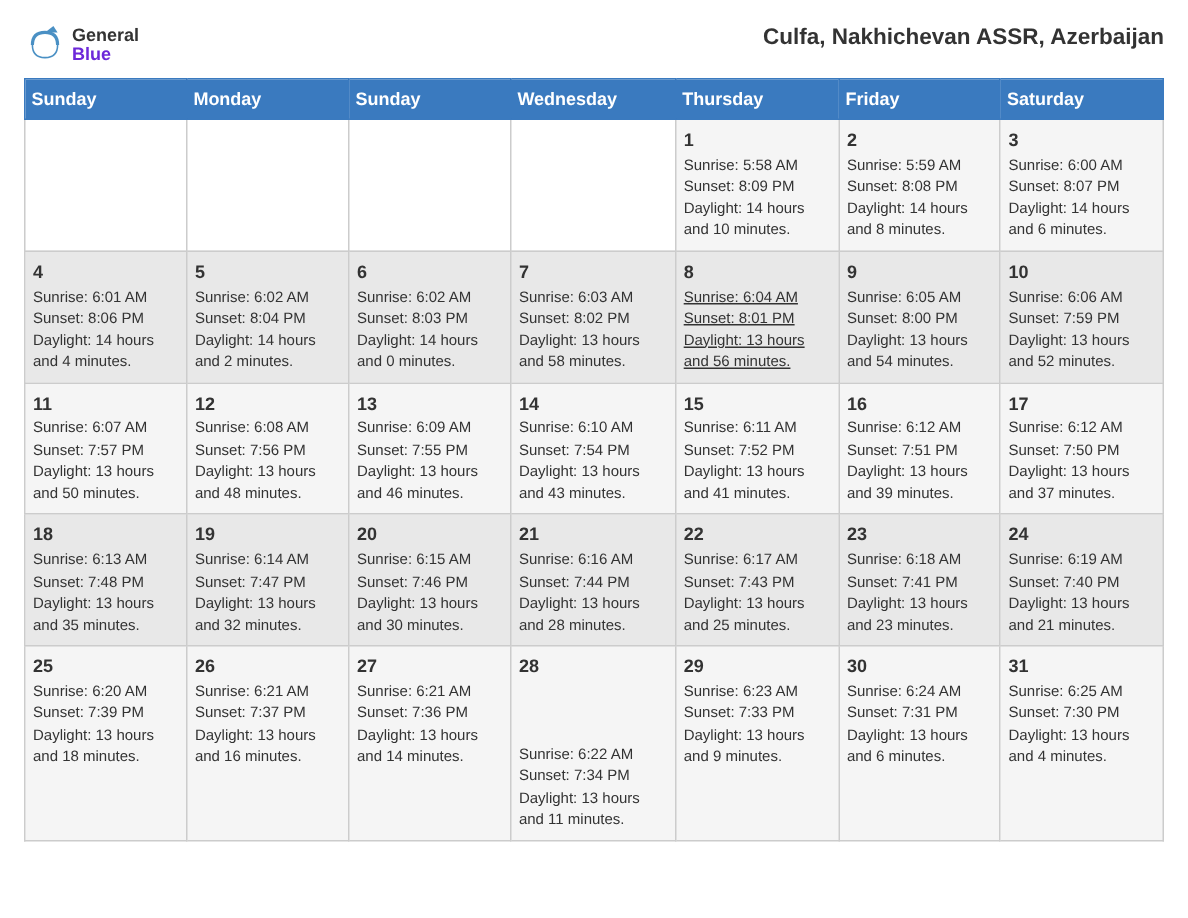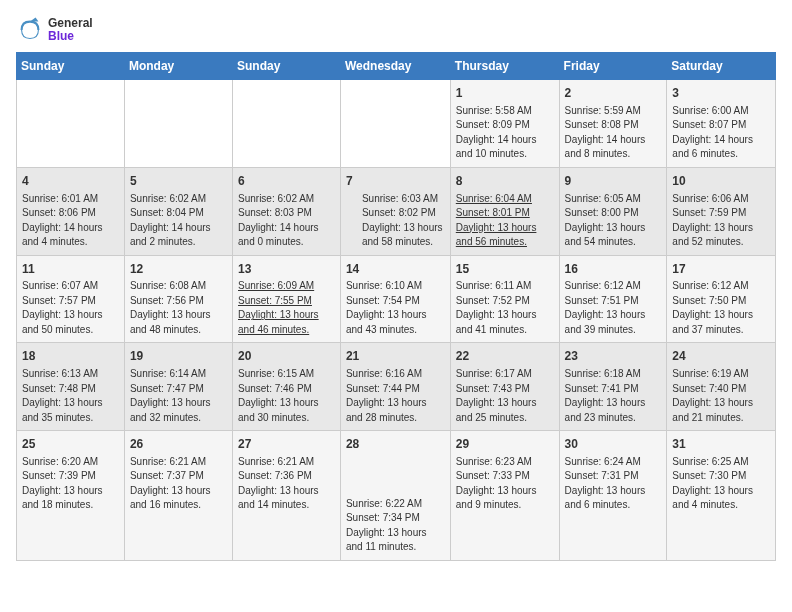--- a/index.html
+++ b/index.html
@@ -108,20 +108,21 @@
     <svg class="logo-icon" viewBox="0 0 40 40" xmlns="http://www.w3.org/2000/svg">
       <path d="M8 20 Q8 8 20 8 Q32 8 32 20" fill="none" stroke="#4a90c4" stroke-width="3"></path>
       <path d="M20 8 L28 2 L32 8" fill="#4a90c4"></path>
       <path d="M8 20 Q8 32 20 32 Q32 32 32 20" fill="none" stroke="#4a90c4" stroke-width="1.5"></path>
     </svg>
     <div>
       <div class="logo-text">General<br><span>Blue</span></div>
     </div>
   </div>
   <div class="title-block">
+    <div class="location">Culfa, Nakhichevan ASSR, Azerbaijan</div>
   </div>
 </div>
 
 <table>
   <thead>
     <tr>
         <th>Sunday</th>
         <th>Monday</th>
         <th>Sunday</th>
         <th>Wednesday</th>
@@ -175,21 +176,21 @@
         </td>
         <td>
           <span class="day-num">6</span>
           <div class="cell-content" style="white-space: pre-line;">Sunrise: 6:02 AM
 Sunset: 8:03 PM
 Daylight: 14 hours
 and 0 minutes.</div>
         </td>
         <td>
           <span class="day-num">7</span>
-          <div class="cell-content" style="white-space: pre-line; margin-left: 16px;">Sunrise: 6:03 AM
+          <div class="cell-content" style="white-space: pre-line;">Sunrise: 6:03 AM
 Sunset: 8:02 PM
 Daylight: 13 hours
 and 58 minutes.</div>
         </td>
         <td>
           <span class="day-num">8</span>
           <div class="cell-content" style="white-space: pre-line; text-decoration: underline;">Sunrise: 6:04 AM
 Sunset: 8:01 PM
 Daylight: 13 hours
 and 56 minutes.</div>
@@ -219,21 +220,21 @@
         </td>
         <td>
           <span class="day-num">12</span>
           <div class="cell-content" style="white-space: pre-line;">Sunrise: 6:08 AM
 Sunset: 7:56 PM
 Daylight: 13 hours
 and 48 minutes.</div>
         </td>
         <td>
           <span class="day-num">13</span>
-          <div class="cell-content" style="white-space: pre-line; text-decoration: underline;">Sunrise: 6:09 AM
+          <div class="cell-content" style="white-space: pre-line;">Sunrise: 6:09 AM
 Sunset: 7:55 PM
 Daylight: 13 hours
 and 46 minutes.</div>
         </td>
         <td>
           <span class="day-num">14</span>
           <div class="cell-content" style="white-space: pre-line;">Sunrise: 6:10 AM
 Sunset: 7:54 PM
 Daylight: 13 hours
 and 43 minutes.</div>

